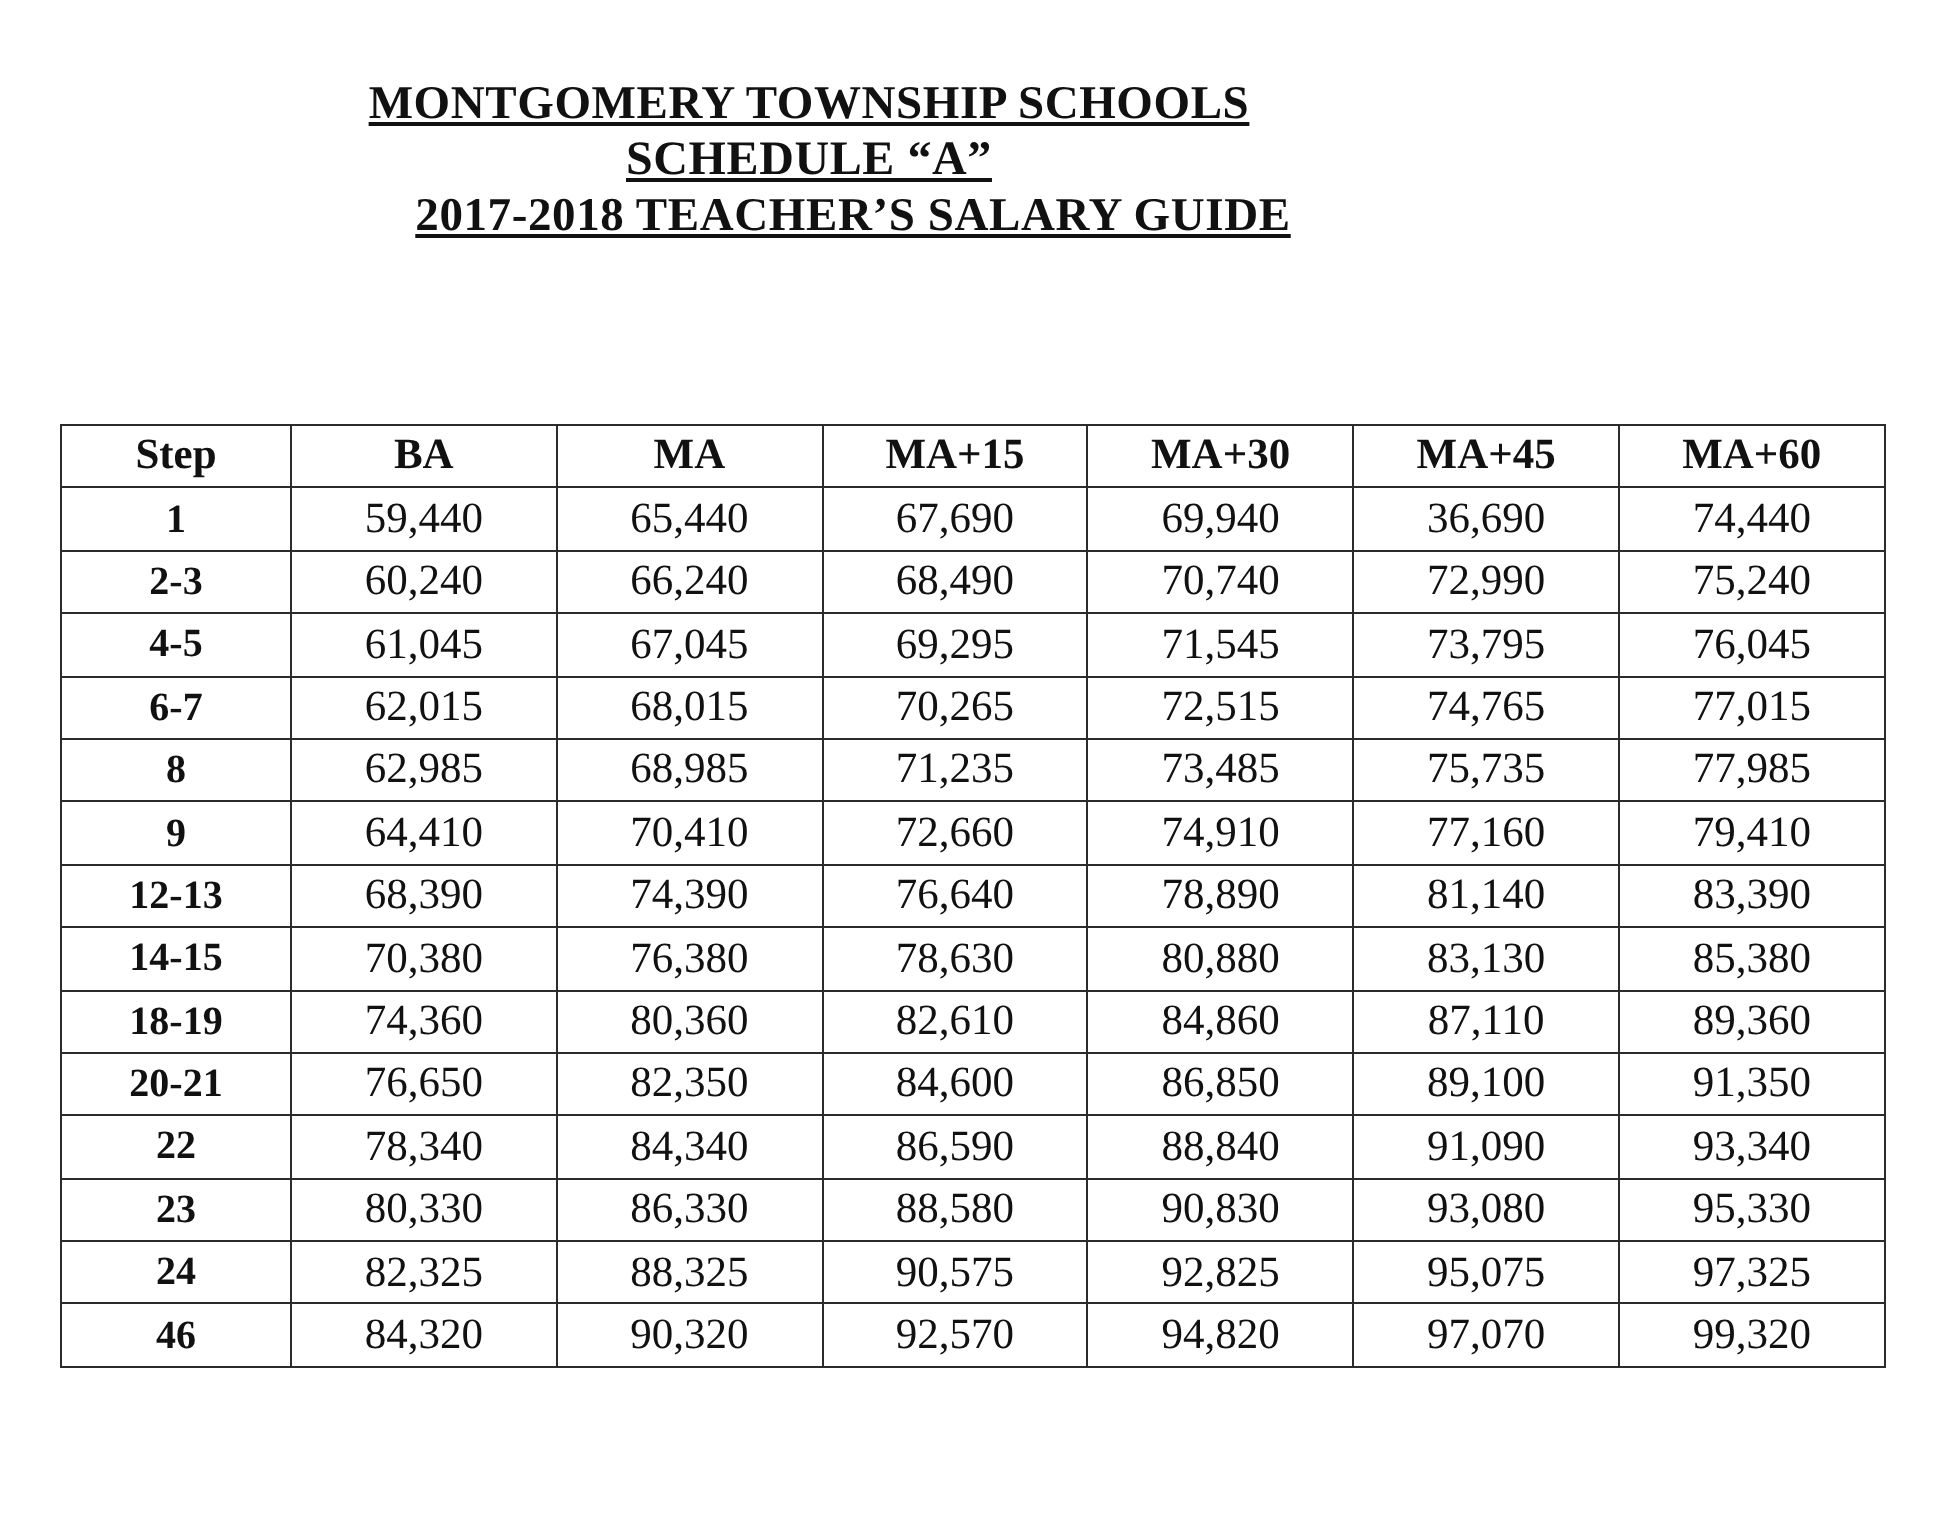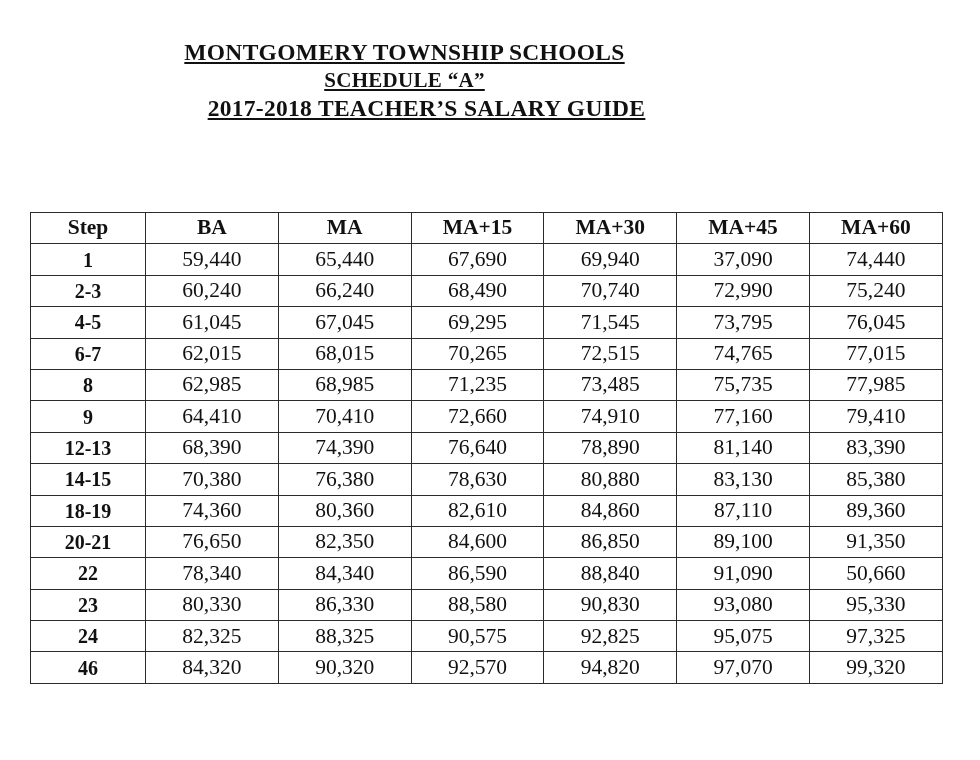--- a/index.html
+++ b/index.html
@@ -31,21 +31,21 @@
     line-height: 28px;
     color: #111111;
     white-space: nowrap;
   }
   .title-line span {
     text-decoration: underline;
     text-underline-offset: 2px;
     text-decoration-thickness: 2px;
   }
   .title-line.l1 { font-size: 23.5px; }
-  .title-line.l2 { font-size: 21px; }
+  .title-line.l2 { font-size: 24px; }
   .title-line.l3 { font-size: 23.5px; padding-left: 44px; }
 
   
   .table-wrap {
     position: absolute;
     left: 30px;
     top: 212px;
     width: 912px;
   }
   table.salary {
@@ -114,21 +114,21 @@
         <th>MA+60</th>
       </tr>
     </thead>
     <tbody id="salary-body">
         <tr>
           <td class="step-cell">1</td>
           <td class="value-cell">59,440</td>
           <td class="value-cell">65,440</td>
           <td class="value-cell">67,690</td>
           <td class="value-cell">69,940</td>
-          <td class="value-cell">37,090</td>
+          <td class="value-cell">36,690</td>
           <td class="value-cell">74,440</td>
         </tr>
         <tr>
           <td class="step-cell">2-3</td>
           <td class="value-cell">60,240</td>
           <td class="value-cell">66,240</td>
           <td class="value-cell">68,490</td>
           <td class="value-cell">70,740</td>
           <td class="value-cell">72,990</td>
           <td class="value-cell">75,240</td>
@@ -205,21 +205,21 @@
           <td class="value-cell">89,100</td>
           <td class="value-cell">91,350</td>
         </tr>
         <tr>
           <td class="step-cell">22</td>
           <td class="value-cell">78,340</td>
           <td class="value-cell">84,340</td>
           <td class="value-cell">86,590</td>
           <td class="value-cell">88,840</td>
           <td class="value-cell">91,090</td>
-          <td class="value-cell">50,660</td>
+          <td class="value-cell">93,340</td>
         </tr>
         <tr>
           <td class="step-cell">23</td>
           <td class="value-cell">80,330</td>
           <td class="value-cell">86,330</td>
           <td class="value-cell">88,580</td>
           <td class="value-cell">90,830</td>
           <td class="value-cell">93,080</td>
           <td class="value-cell">95,330</td>
         </tr>

